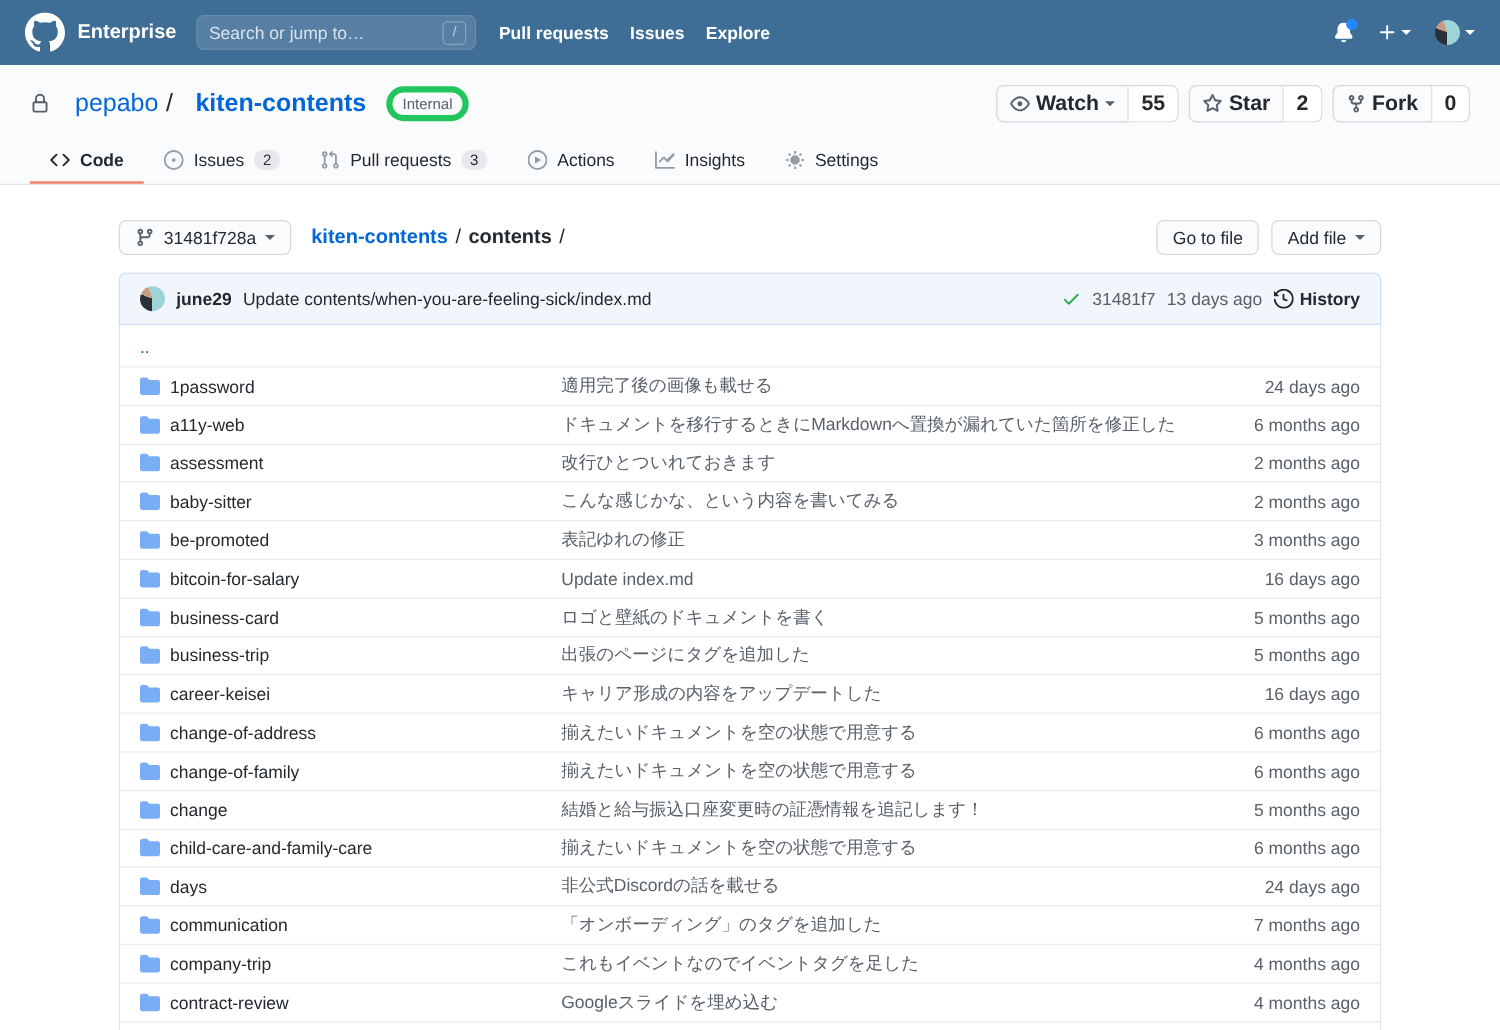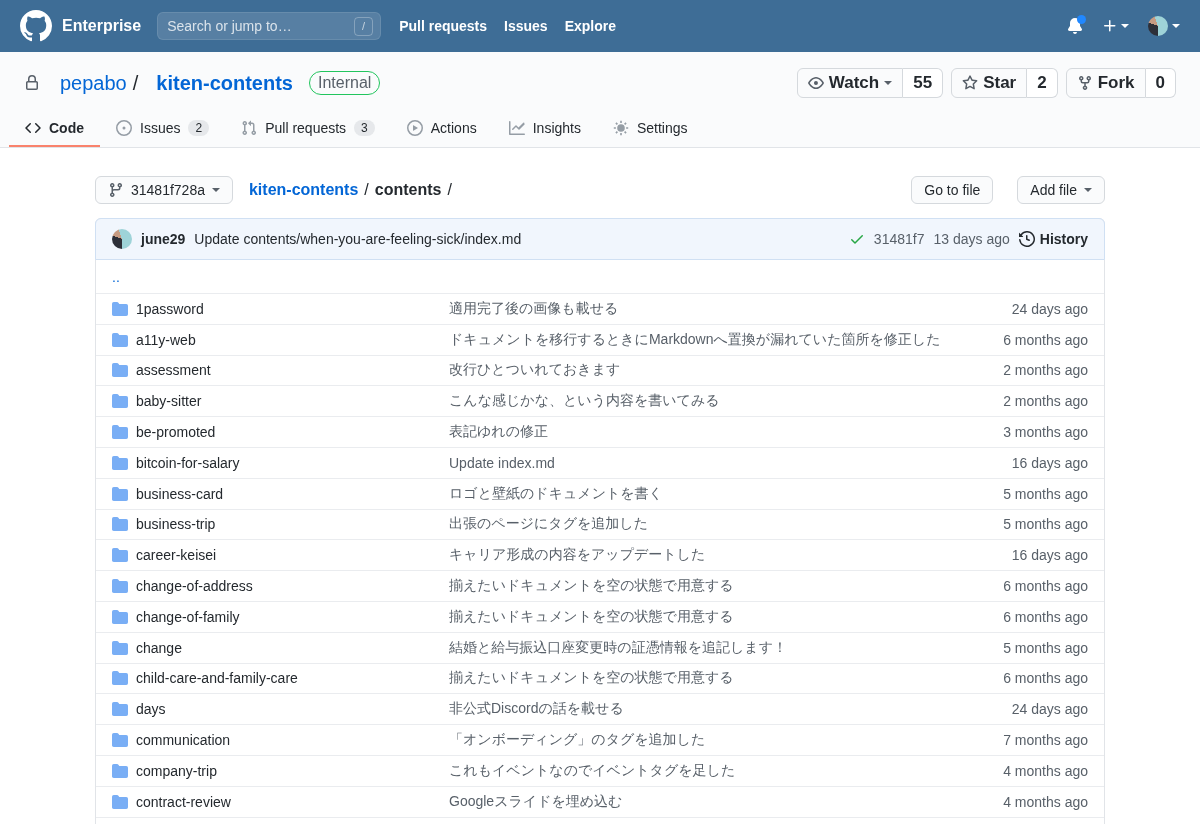--- a/index.html
+++ b/index.html
@@ -80,42 +80,42 @@
     padding-top: 16px;
   }
   .repo-title-row { display: flex; align-items: center; padding: 0 24px; }
   .lock-icon svg { width: 16px; height: 16px; fill: #586069; margin-right: 8px; }
   .repo-title { font-size: 20px; display: flex; align-items: center; gap: 6px; }
   .repo-title a { color: var(--link-blue, #0366d6); margin-left: 12px; }
   .repo-title .repo-name { font-weight: 700; }
   .repo-title .sep { color: #24292e; }
   .visibility-badge {
     margin-left: 10px;
-    font-size: 16px; color: #586069;
-    border: 1px solid #22c55e; border-radius: 2em;
+    font-size: 12px; color: #586069;
+    border: 5px solid #22c55e; border-radius: 2em;
     padding: 2px 8px; font-weight: 500;
     background: transparent;
   }
   .repo-actions { margin-left: auto; display: flex; gap: 8px; }
   .btn-group {
     display: flex; font-size: 17px; font-weight: 700;
     color: #24292e; cursor: pointer;
   }
   .btn-group .seg {
     display: flex; align-items: center; gap: 5px;
     padding: 4px 10px;
     background: #fafbfc;
     border: 1px solid #d5d9dd;
   }
   .btn-group .seg:first-child { border-radius: 6px 0 0 6px; }
   .btn-group .seg.count { border-left: none; border-radius: 0 6px 6px 0; background: #fff; }
   .btn-group svg { width: 16px; height: 16px; fill: #586069; }
   .btn-group .caret { color: #586069; }
 
-  .repo-tabs { display: flex; padding: 0 9px; margin-top: 12px; }
+  .repo-tabs { display: flex; padding: 0 24px; margin-top: 12px; }
   .tab {
     display: flex; align-items: center; gap: 8px;
     padding: 10px 16px 9px;
     font-size: 14px; color: #24292e;
     border-bottom: 2px solid transparent;
     cursor: pointer;
   }
   .tab svg { width: 16px; height: 16px; fill: #959da5; }
   .tab.selected { font-weight: 700; border-bottom-color: var(--tab-underline, #f9826c); }
   .tab.selected svg { fill: #24292e; }
@@ -137,21 +137,21 @@
     border: 1px solid #d5d9dd; border-radius: 6px;
     cursor: pointer;
     font-family: "Liberation Sans", sans-serif;
   }
   .btn svg { width: 16px; height: 16px; fill: #586069; }
   .btn .caret { color: #586069; }
   .breadcrumb { margin-left: 16px; font-size: 16px; display: flex; gap: 6px; align-items: center; }
   .breadcrumb .root { color: var(--link-blue, #0366d6); font-weight: 700; }
   .breadcrumb .sep { color: #24292e; }
   .breadcrumb .current { font-weight: 700; }
-  .file-nav-actions { margin-left: auto; display: flex; gap: 24px; padding-left: 16px; }
+  .file-nav-actions { margin-left: auto; display: flex; gap: 10px; padding-left: 16px; }
 
   .files-box {
     border: 1px solid #e1e4e8;
     border-bottom: none;
     border-radius: 6px 6px 0 0;
   }
   .commit-header {
     height: 42px;
     margin: -1px -1px 0;
     background: var(--commit-bar-bg, #f1f6fd);

